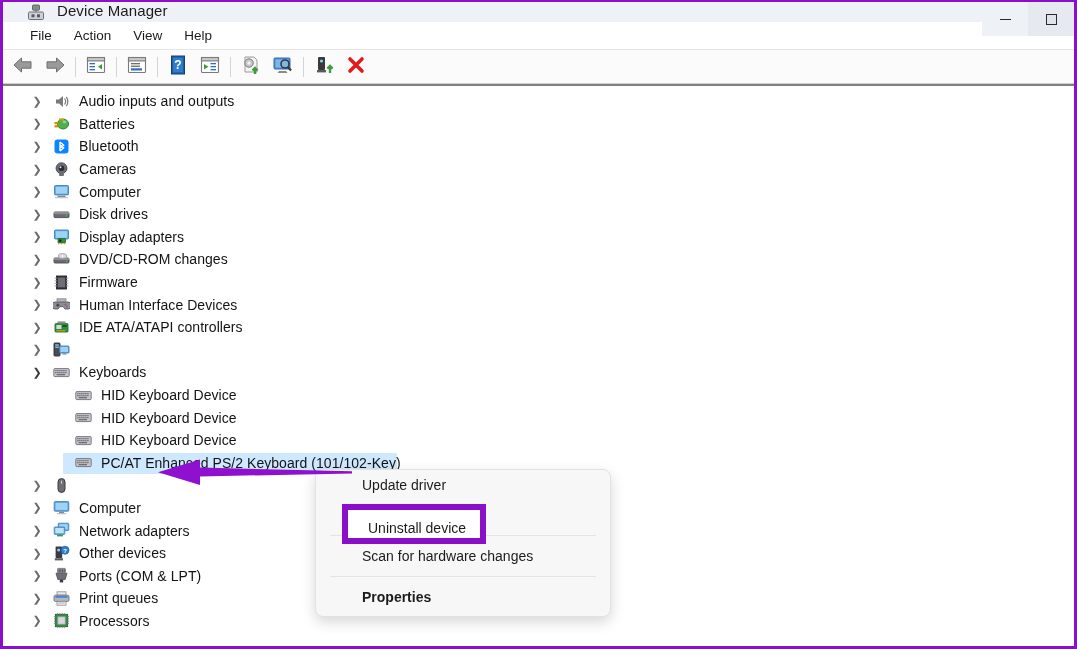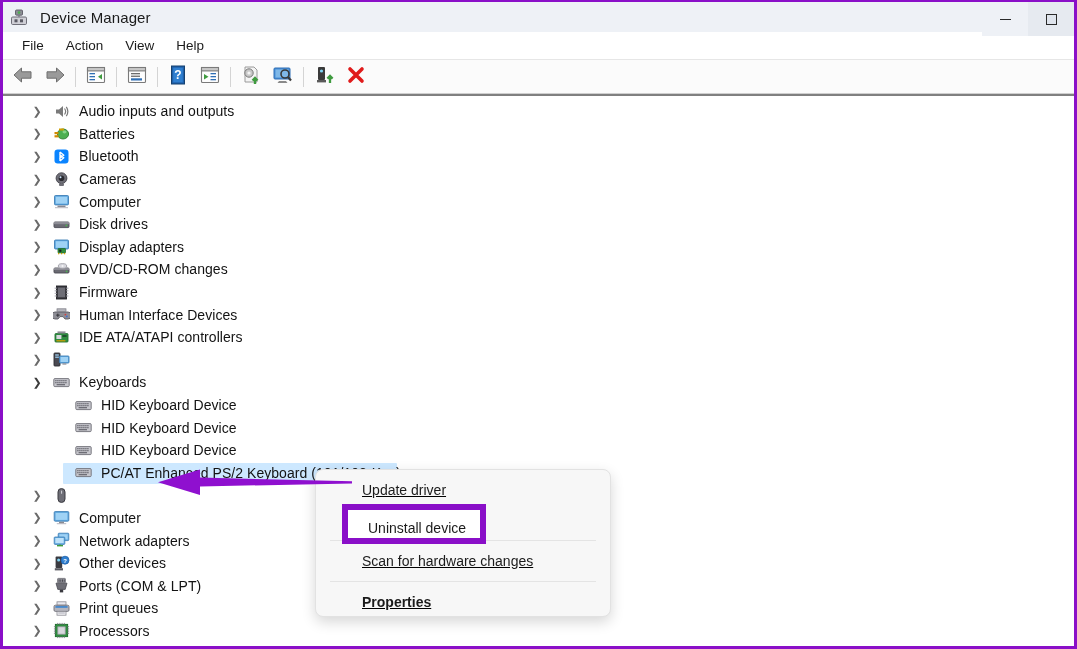--- a/index.html
+++ b/index.html
@@ -16,25 +16,24 @@
     border-left: 3px solid #8a0fc8;
     border-right: 3px solid #8a0fc8;
     border-top: 2px solid #8a0fc8;
     border-bottom: 3px solid #8a0fc8;
     overflow: hidden;
   }
 
   
   .titlebar {
     position: relative;
-    height: 30px;
+    height: 20px;
     background: #eef1f6;
     display: flex;
-    align-items: center;
-    padding-left: 6px;
+    padding-left: 23px;
   }
   .title-icon { width: 20px; height: 20px; position: relative; flex: 0 0 auto; }
   .title-text {
     font-size: 15px; color: #1b1b1b;
     margin-left: 11px; letter-spacing: .1px;
   }
   .win-ctrls {
     position: absolute; right: 0; top: 0; height: 34px;
     display: flex; align-items: stretch;
   }
@@ -46,21 +45,21 @@
   .min-glyph { width: 11px; height: 1px; background: #2a2a2a; display: block; }
   .max-glyph {
     width: 11px; height: 11px; border: 1.6px solid #2a2a2a; display: block;
     background: #dfe4ec;
   }
 
   
   .menubar {
     height: 28px; background: #ffffff;
     display: flex; align-items: center;
-    padding-left: 8px; gap: 0px;
+    padding-left: 16px; gap: 0px;
     border-bottom: 1px solid #e6e6e6;
   }
   .menu-item {
     font-size: 13.5px; color: #1b1b1b;
     padding: 3px 11px; cursor: default; border-radius: 3px;
   }
 
   
   .toolbar {
     height: 34px; background: #fbfbfb;
@@ -122,22 +121,20 @@
   
   .ctxmenu {
     position: absolute;
     left: 312px; top: 467px;
     width: 296px; height: 148px;
     background: #f7f7f7;
     border: 1px solid #e2e2e2;
     border-radius: 8px;
     box-shadow: 0 5px 14px rgba(0,0,0,.16);
     z-index: 20;
-    padding-top: 5px;
-    text-decoration: underline;
   }
   .ctx-item {
     height: 30px; display: flex; align-items: center;
     padding-left: 46px;
     font-size: 14px; color: #1b1b1b;
   }
   .ctx-item.bold { font-weight: bold; }
   .ctx-sep {
     height: 1px; background: #e4e4e4; margin: 5px 14px 5px 14px;
   }

